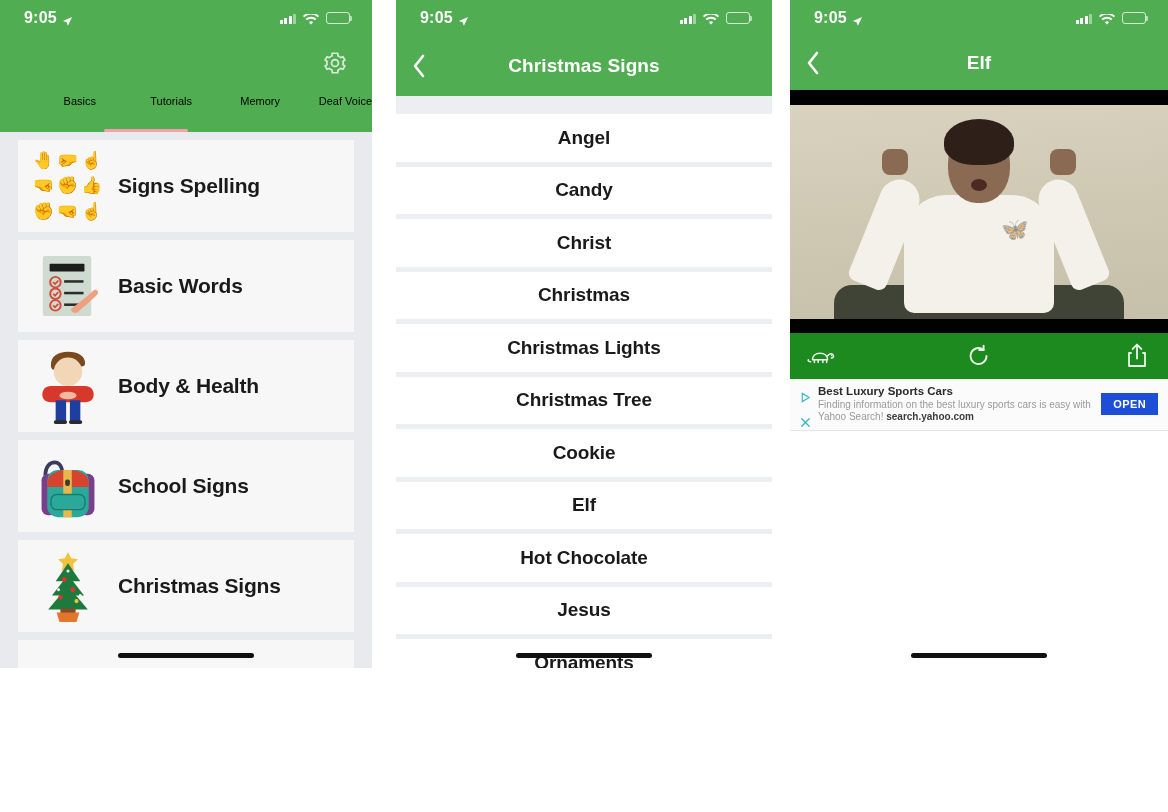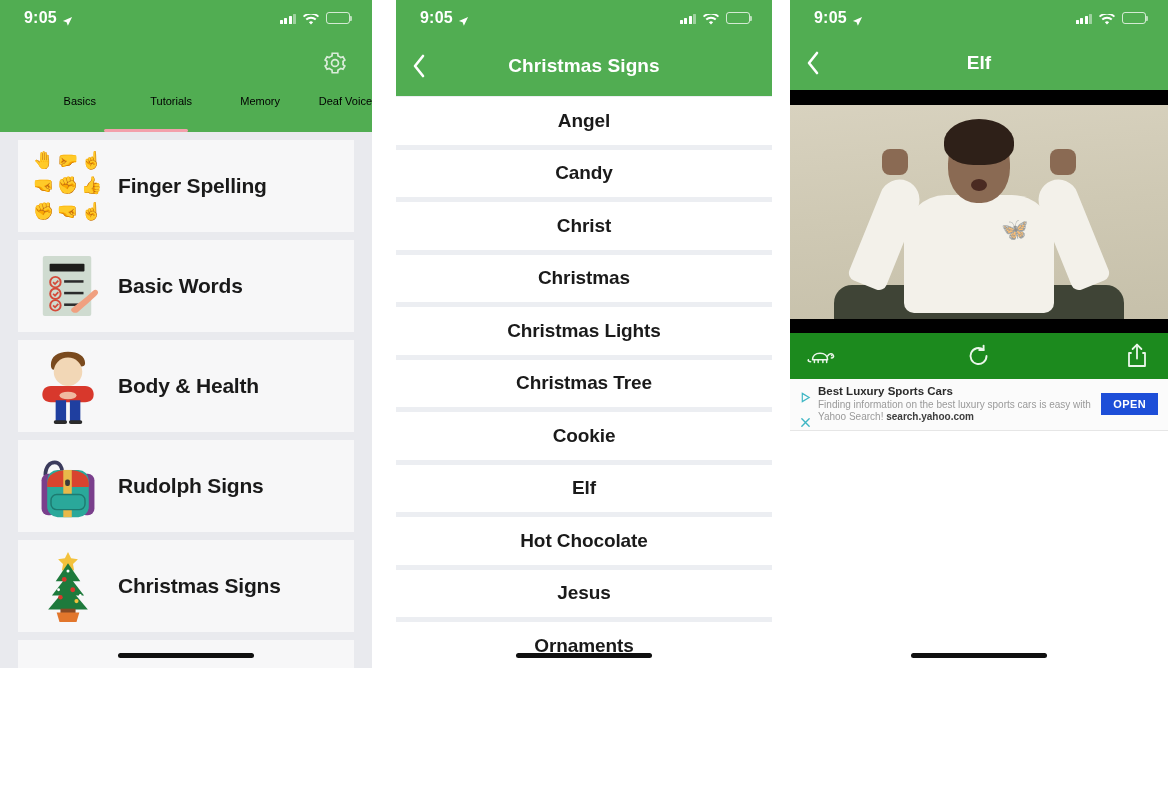--- a/index.html
+++ b/index.html
@@ -184,21 +184,21 @@
     text-align: center;
     color: #ffffff;
     font-size: 19px;
     font-weight: bold;
     letter-spacing: .1px;
   }
   .p2-list {
     background: #eceef2;
     height: calc(812px - 36px - 60px);
     overflow: hidden;
-    padding-top: 1px;
+    padding-top: 18px;
   }
   .word-row {
     height: 52.5px;
     background: #ffffff;
     border-bottom: 5px solid #eceef2;
     display: flex;
     align-items: center;
     justify-content: center;
   }
   .word-row span {
@@ -386,21 +386,21 @@
             <span>🤛</span>
             <span>☝️</span>
             <span>🤜</span>
             <span>✊</span>
             <span>👍</span>
             <span>✊</span>
             <span>🤜</span>
             <span>☝️</span>
           </div>
         </div>
-        <div class="cat-label">Finger Spelling</div>
+        <div class="cat-label">Signs Spelling</div>
       </div>
 
       <div class="cat-card">
         <div class="cat-icon">
           <svg viewBox="0 0 64 70" width="62" height="68">
             <rect x="6" y="4" width="50" height="62" rx="2" fill="#cfdbd0"></rect>
             <rect x="13" y="12" width="36" height="8" rx="1" fill="#1d1d1b"></rect>
             <circle cx="19" cy="31" r="5.4" fill="none" stroke="#d44a3a" stroke-width="2"></circle>
             <path d="M16.6 31l2 2 3.4-3.6" stroke="#d44a3a" stroke-width="1.8" fill="none"></path>
             <circle cx="19" cy="43" r="5.4" fill="none" stroke="#d44a3a" stroke-width="2"></circle>
@@ -439,21 +439,21 @@
             <path d="M12 26c0-10 5-14 10-14s8 5 8 11" stroke="#3b3b5c" stroke-width="4" fill="none"></path>
             <rect x="8" y="24" width="16" height="44" rx="7" fill="#7a3f8c"></rect>
             <rect x="48" y="24" width="16" height="44" rx="7" fill="#7a3f8c"></rect>
             <rect x="14" y="20" width="44" height="50" rx="11" fill="#2aa89a"></rect>
             <path d="M14 34c0-9 9-14 22-14s22 5 22 14v4H14z" fill="#d8432f"></path>
             <rect x="31" y="20" width="9" height="50" fill="#e8b94a"></rect>
             <rect x="18" y="46" width="36" height="16" rx="6" fill="#2aa89a" stroke="#1d7a70" stroke-width="1.5"></rect>
             <rect x="33" y="30" width="5" height="7" rx="2" fill="#3b3b3b"></rect>
           </svg>
         </div>
-        <div class="cat-label">Rudolph Signs</div>
+        <div class="cat-label">School Signs</div>
       </div>
 
       <div class="cat-card">
         <div class="cat-icon">
           <svg viewBox="0 0 72 80" width="68" height="76">
             <path d="M36 4l3.3 6.6 7.2 1-5.2 5 1.2 7.2-6.5-3.4-6.5 3.4 1.2-7.2-5.2-5 7.2-1z" fill="#f3c23c"></path>
             <path d="M36 16l13 19H23z" fill="#1e7a3c"></path>
             <path d="M36 28l17 22H19z" fill="#1e7a3c"></path>
             <path d="M36 40l21 25H15z" fill="#1e7a3c"></path>
             <rect x="28" y="64" width="16" height="6" fill="#8a4a24"></rect>

